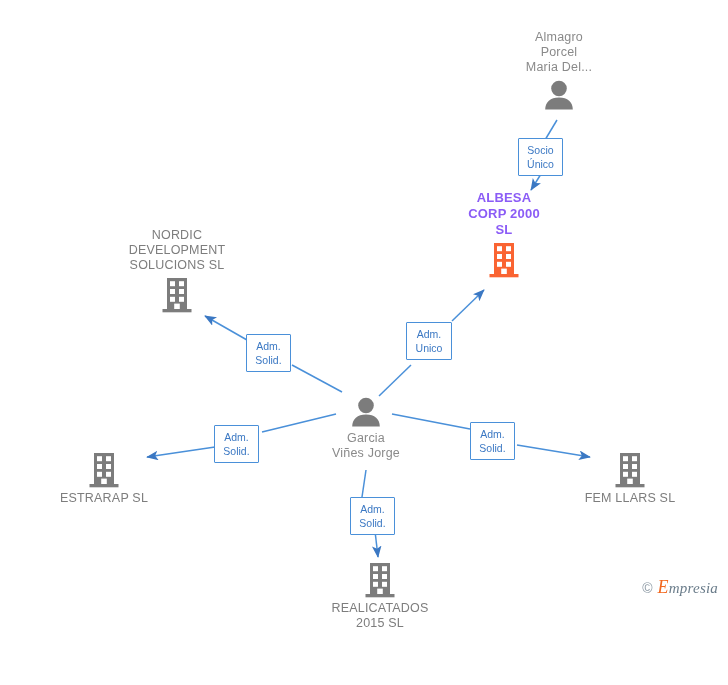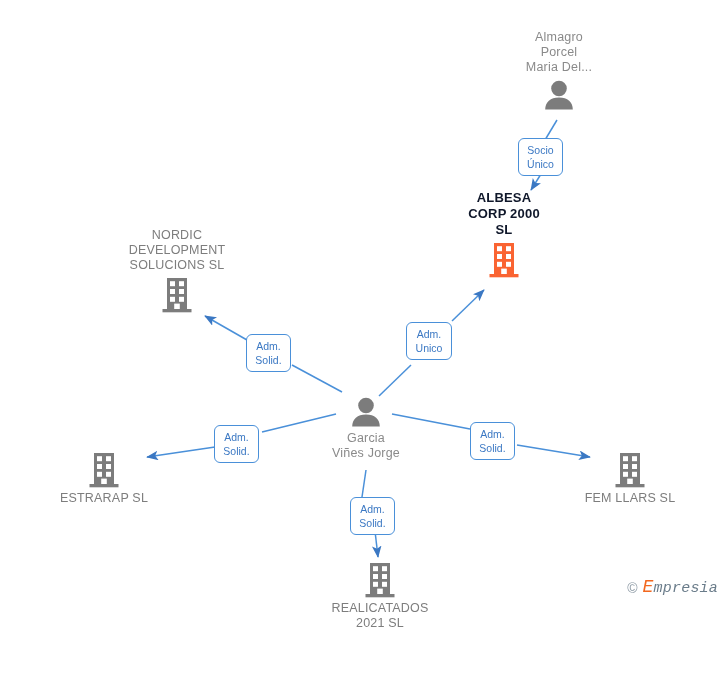--- a/index.html
+++ b/index.html
@@ -44,36 +44,36 @@
     letter-spacing: 0.2px;
     white-space: pre-line;
   }
   .node-label.company {
     color: #7d7d7d;
   }
   .node-label.person {
     color: #8a8a8a;
   }
   .node-label.focus {
-    color: #0f172a;
+    color: #8b5cf6;
     font-weight: bold;
     font-size: 13px;
     line-height: 16px;
   }
 
   
   .label-top .node-label { margin-bottom: 4px; }
   .label-bottom .node-label { margin-top: 3px; }
 
   
   .edge-label {
     position: absolute;
     box-sizing: border-box;
     border: 1.3px solid #4a90d9;
-    border-radius: 6px;
+    border-radius: 1px;
     background: #ffffff;
     color: #3b78c3;
     font-size: 10.5px;
     line-height: 14px;
     text-align: center;
     padding: 4px 6px 4px 6px;
     white-space: pre-line;
     z-index: 5;
   }
 
@@ -87,21 +87,21 @@
     gap: 5px;
     background: #ffffff;
     padding: 2px 4px;
   }
   #watermark .copy {
     color: #8d9aa5;
     font-size: 14px;
     line-height: 14px;
   }
   #watermark .brand {
-    font-family: Liberation Mono, monospace;
+    font-family: Liberation Serif, serif;
     font-style: italic;
     font-size: 15px;
     line-height: 15px;
     color: #6a7c8a;
     letter-spacing: 0.2px;
   }
   #watermark .brand .cap {
     color: #f2681f;
     font-size: 18px;
   }
@@ -227,21 +227,21 @@
       <rect x="0.5" y="32" width="29" height="3.3" fill="#7c7c7c"></rect>
       <rect x="8" y="4.2" width="5" height="5" fill="#ffffff"></rect>
       <rect x="17" y="4.2" width="5" height="5" fill="#ffffff"></rect>
       <rect x="8" y="12" width="5" height="5" fill="#ffffff"></rect>
       <rect x="17" y="12" width="5" height="5" fill="#ffffff"></rect>
       <rect x="8" y="19.8" width="5" height="5" fill="#ffffff"></rect>
       <rect x="17" y="19.8" width="5" height="5" fill="#ffffff"></rect>
       <rect x="12.2" y="26.6" width="5.6" height="5.4" fill="#ffffff"></rect>
     </svg>
     <div class="node-label company">REALICATADOS
-2021  SL</div>
+2015  SL</div>
   </div>
 
   <div class="edge-label" style="left:518px; top:138px; width:45px;">Socio
 Único</div>
 
   <div class="edge-label" style="left:406px; top:322px; width:46px;">Adm.
 Unico</div>
 
   <div class="edge-label" style="left:246px; top:334px; width:45px;">Adm.
 Solid.</div>

